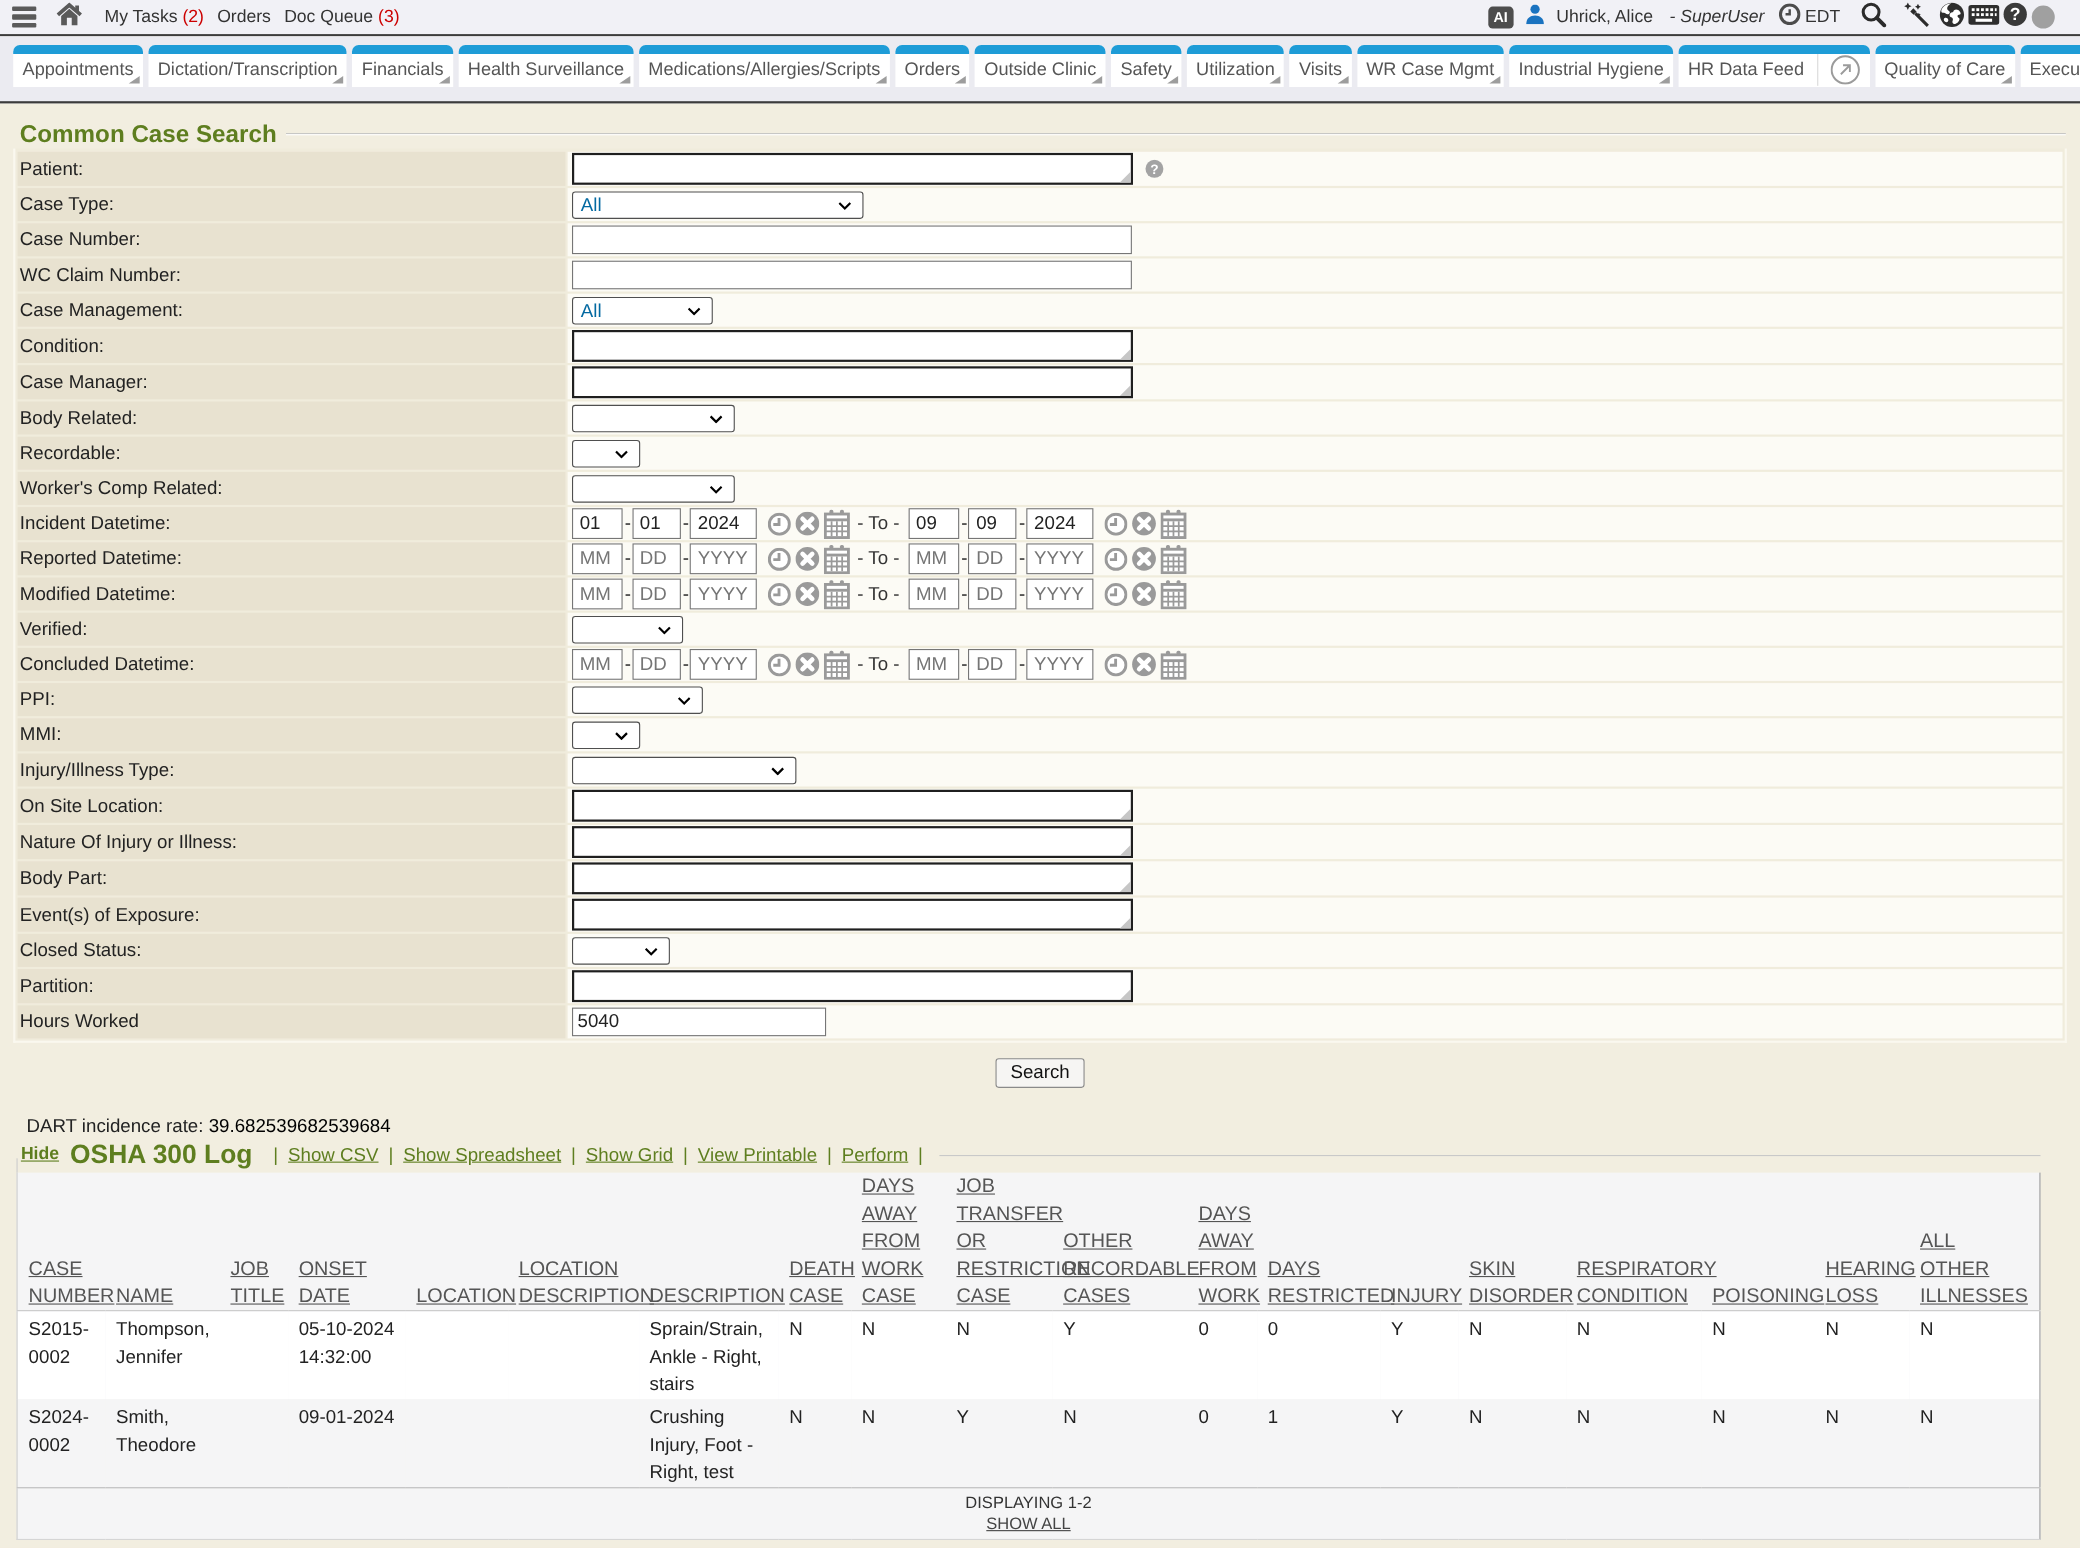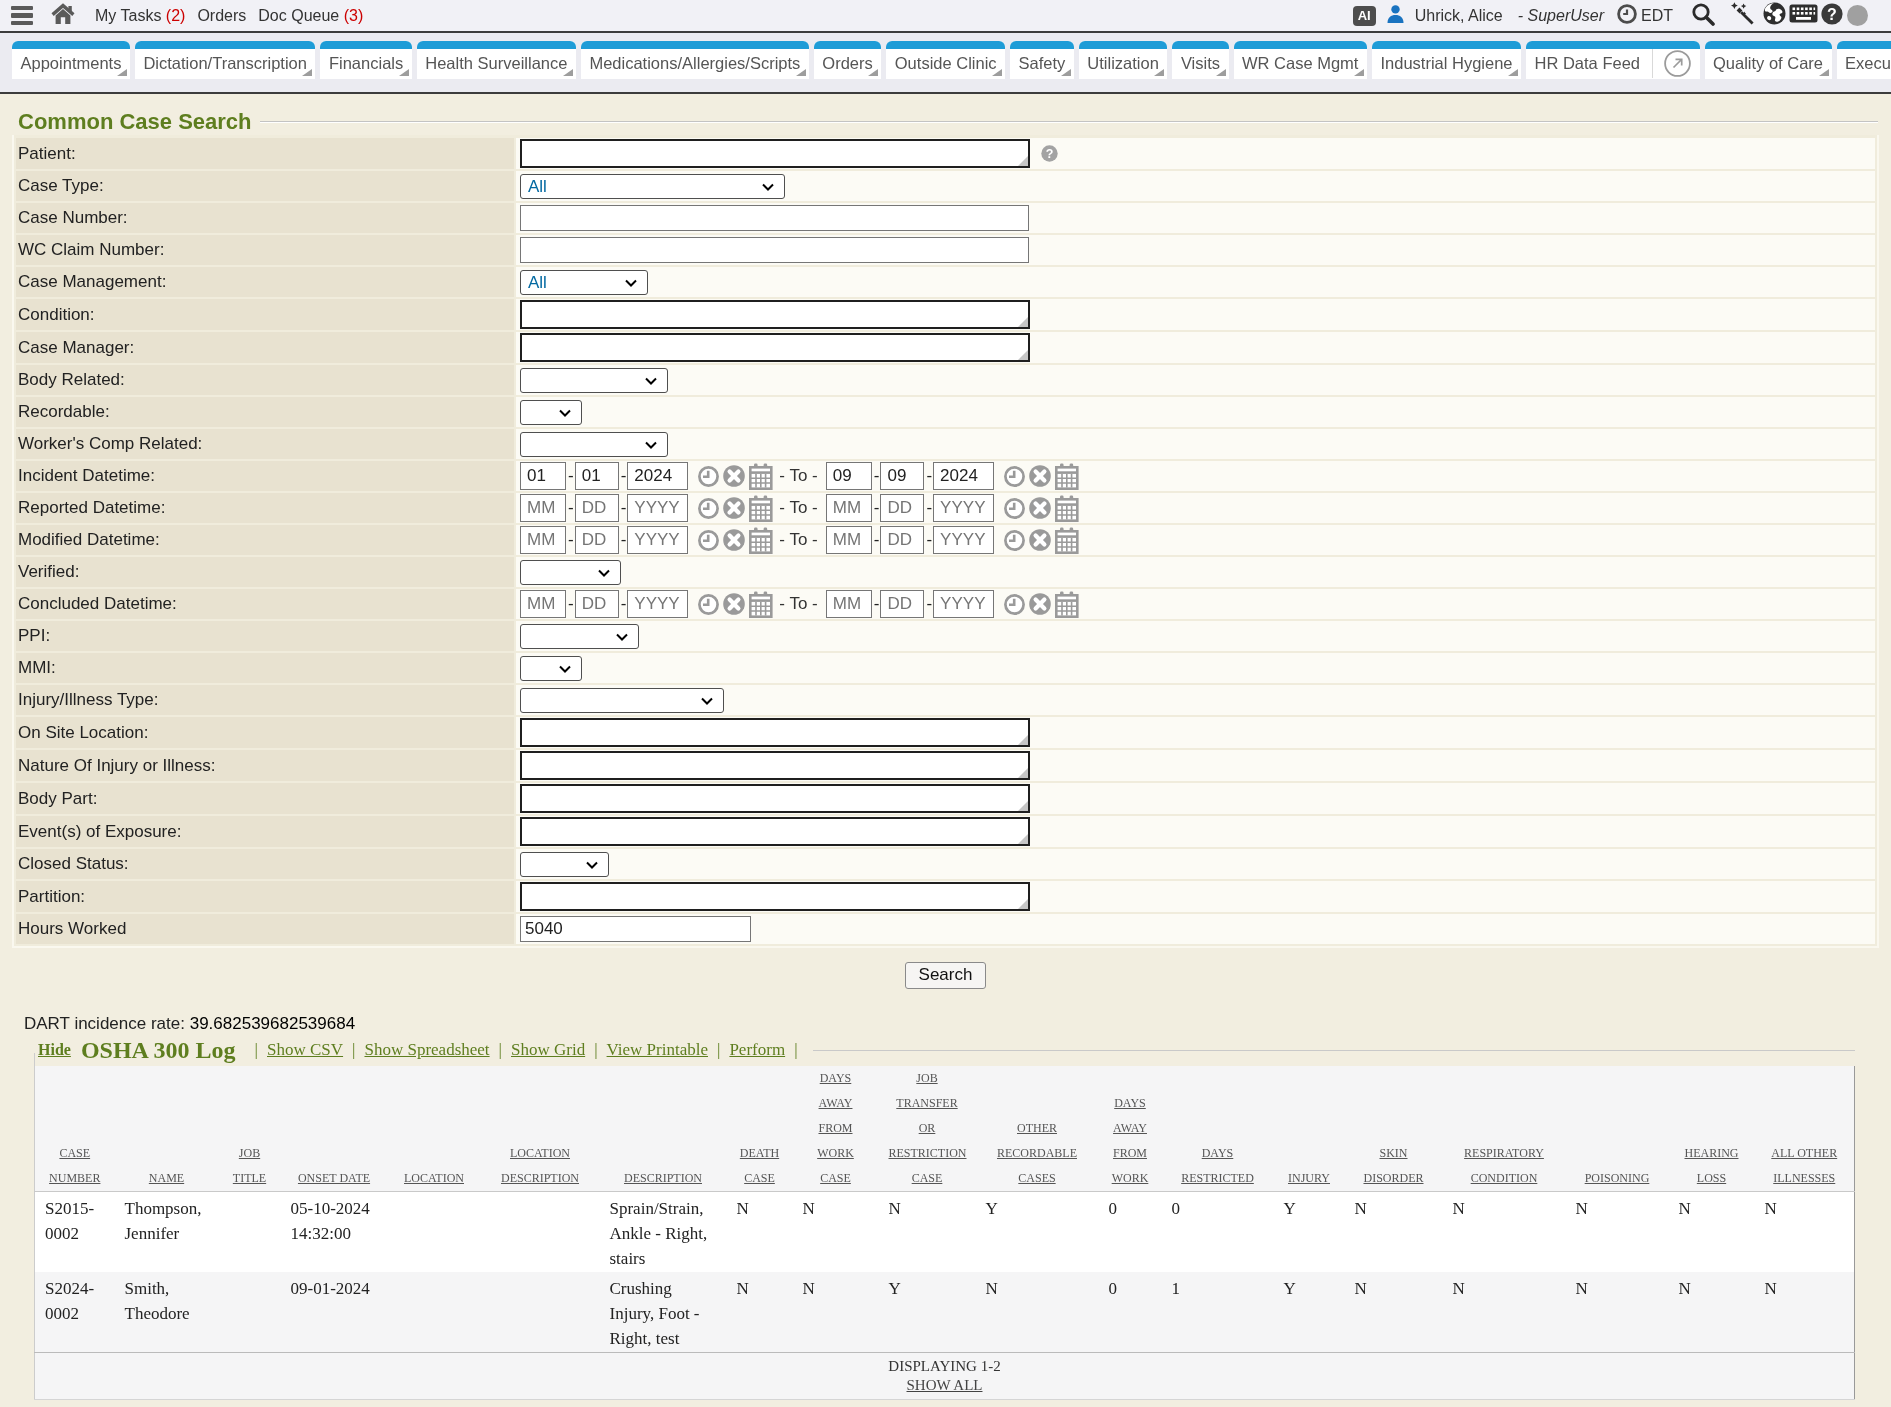--- a/index.html
+++ b/index.html
@@ -86,33 +86,33 @@
 .icoclk, .icox, .icocal { display:inline-block; vertical-align:middle; }
 .helpq { display:inline-block; margin-left:11px; vertical-align:middle; }
 
 .searchrow { text-align:center; margin-top:14px; }
 .btn {
   display:inline-block; font-size:17px; color:#111; background:#f6f5f3;
   border:1px solid #8a8a8a; border-radius:3px; padding:2px 13px 3px 13px;
 }
 .dart { margin:25px 0 0 12px; }
 
-.osha { margin:0 36px 0 34px; position:relative;font-family:Liberation Serif, serif; }
+.osha { margin:0 36px 0 15px; position:relative; }
 .osha::before { content:""; position:absolute; left:0; top:19px; height:13px; width:1px; background:#ccc; }
 .osha-head { display:flex; align-items:center; height:32px; margin-left:4px; }
 .g { color:#5e7e1f; }
 .glink { color:#5e7e1f; text-decoration:underline; }
 .osha-title { font-size:24px; font-weight:bold; margin:0 10px 0 10px; white-space:nowrap; }
 .hide-link { font-weight:bold; font-size:16px; }
 .osha-links { font-size:17px; white-space:nowrap; }
 .pp { padding:0 9px; }
 .osha-line { flex:1; border-top:1px solid #c9c9c9; margin-left:15px; }
 table.log { border-collapse:collapse; table-layout:fixed; width:100%; background:#f5f5f6; border-left:1px solid #ccc; border-right:1px solid #999; border-bottom:1px solid #d5d5d5; }
 table.log th {
-  font-size:12px; font-weight:normal; text-align:center; vertical-align:bottom;
+  font-size:18px; font-weight:normal; text-align:left; vertical-align:bottom;
   padding:0 10px 0 10px; line-height:25px; white-space:normal;
 }
 table.log th span { text-decoration:underline; color:#555; }
 table.log td { font-size:17px; vertical-align:top; padding:4px 10px 1px 10px; line-height:25px; color:#222; }
 tr.r1 { background:#fff; border-top:1px solid #c9c9c9; }
 tr.r2 { background:#f5f5f6; }
 tr.ftr { background:#f5f5f6; border-top:1px solid #bbb; }
 tr.ftr td { text-align:center; font-size:15px; color:#333; padding:4px 0 4px 0; line-height:19px; }
 .showall { text-decoration:underline; color:#444; }
 </style>

